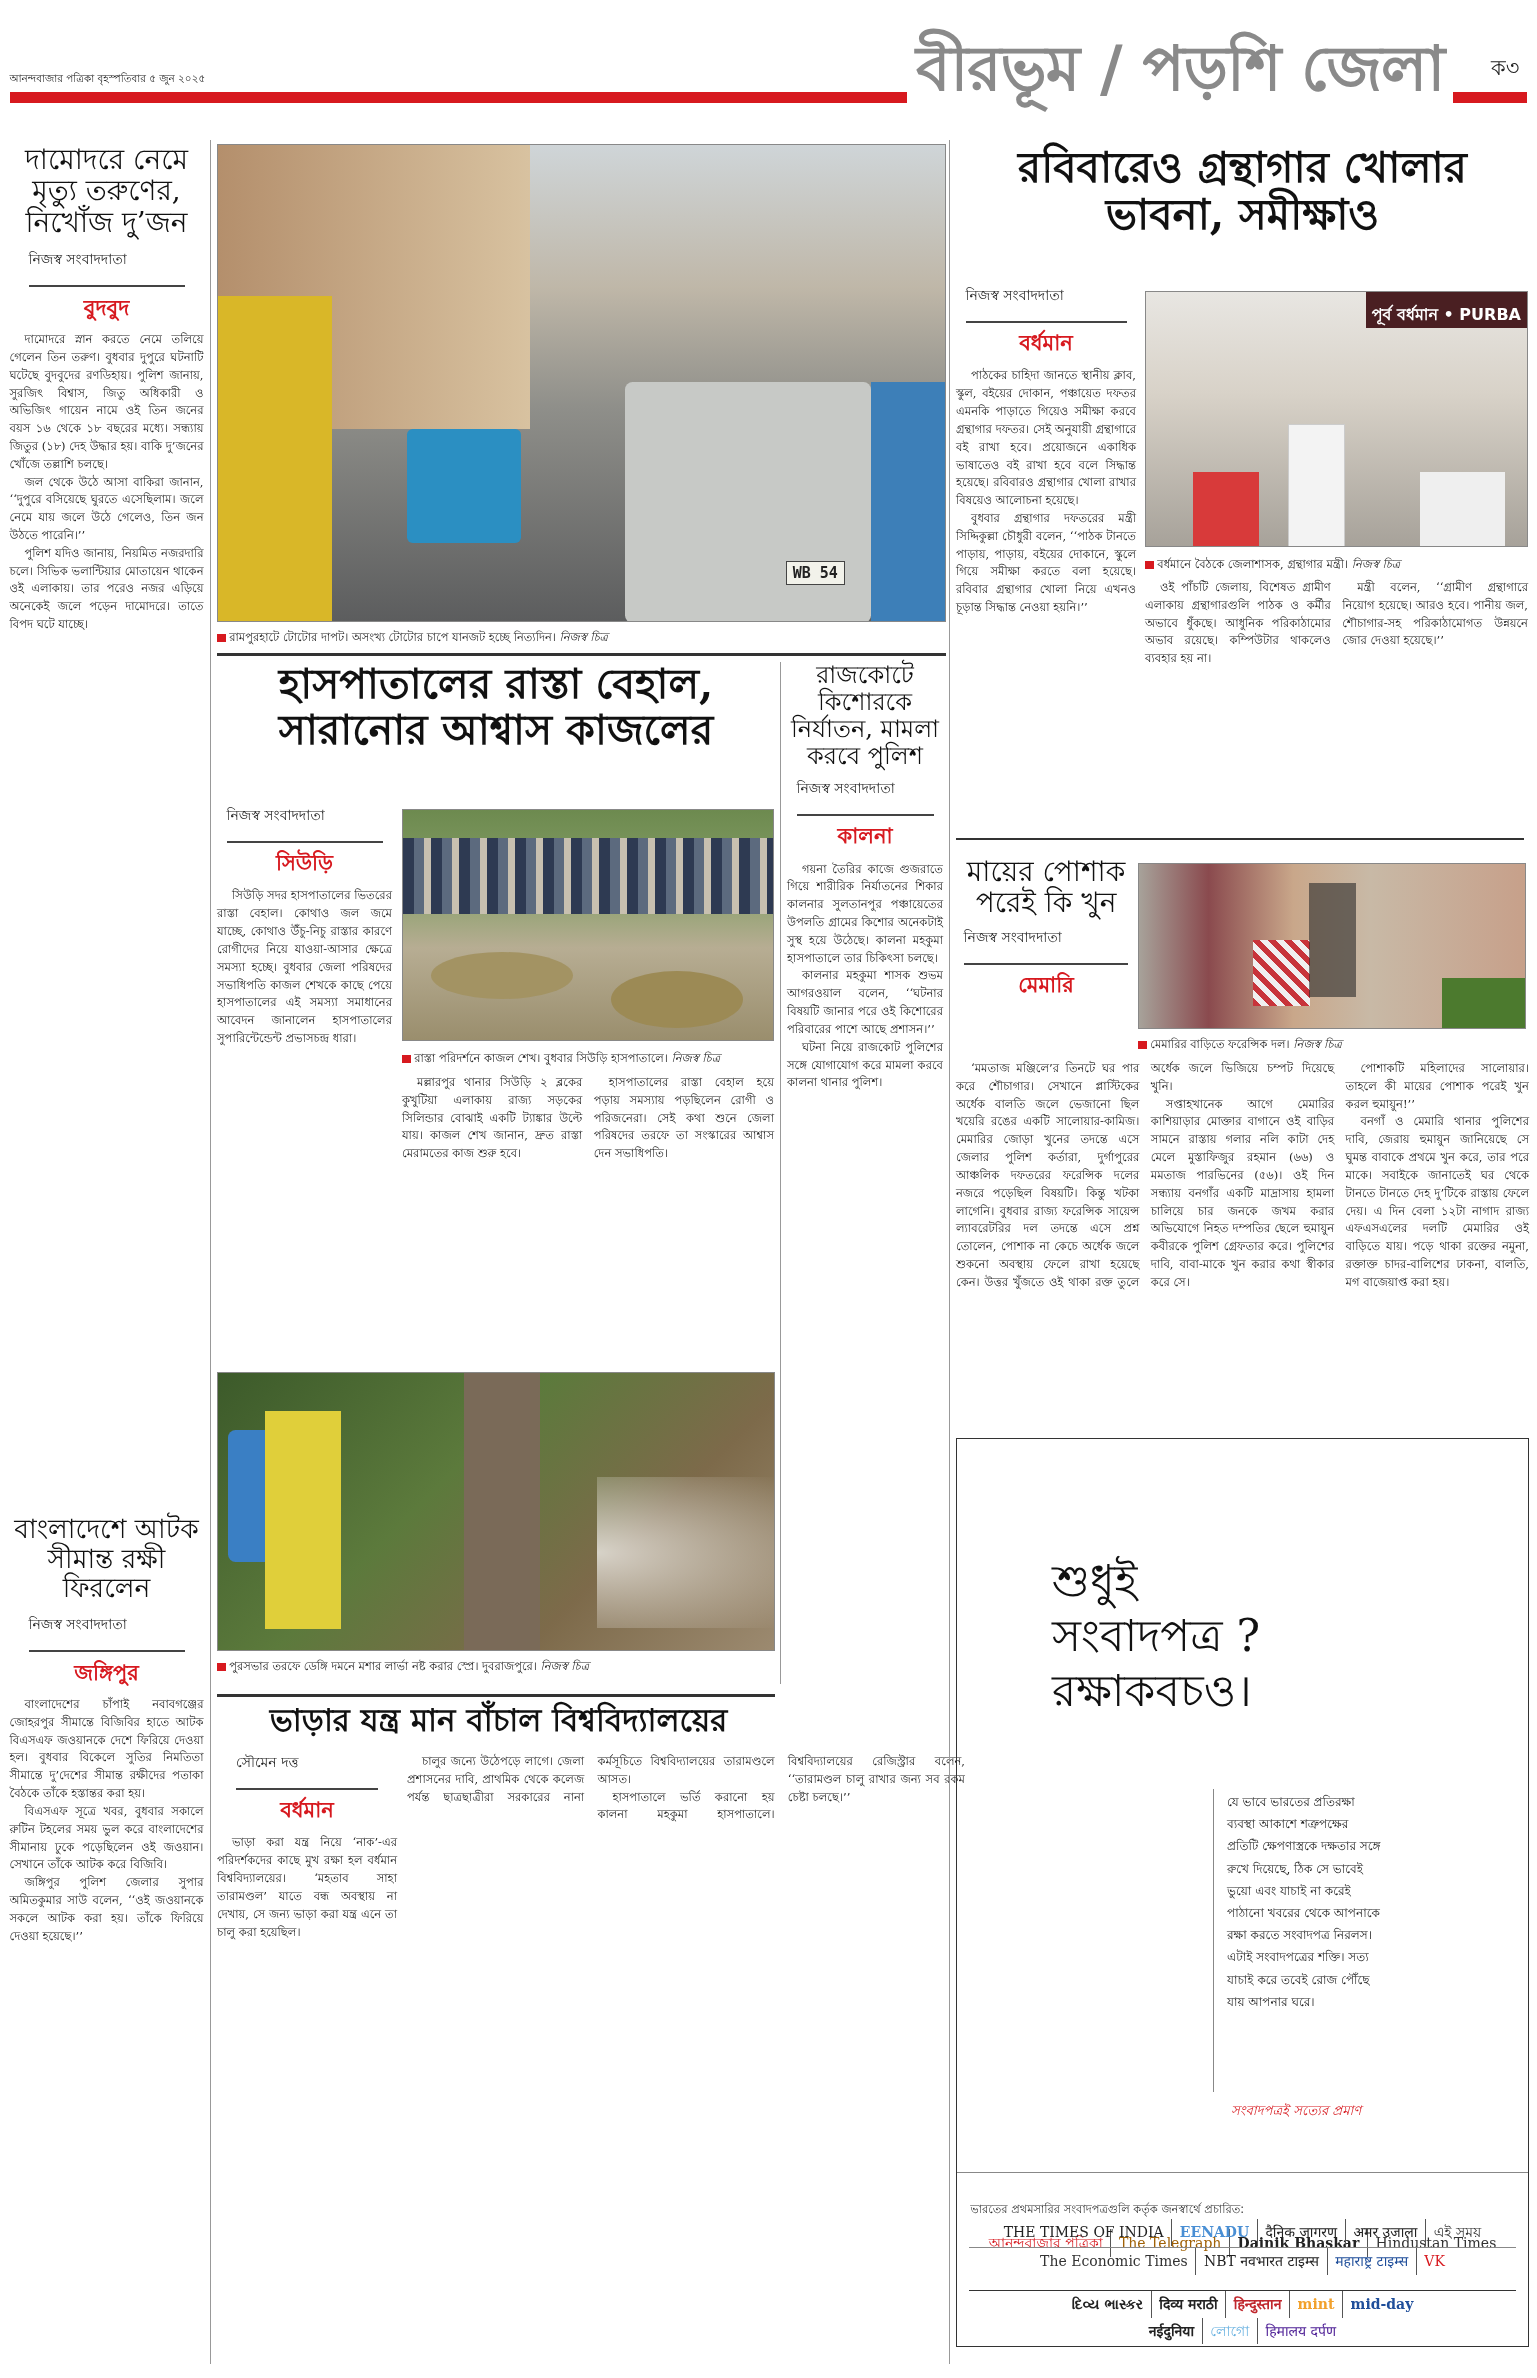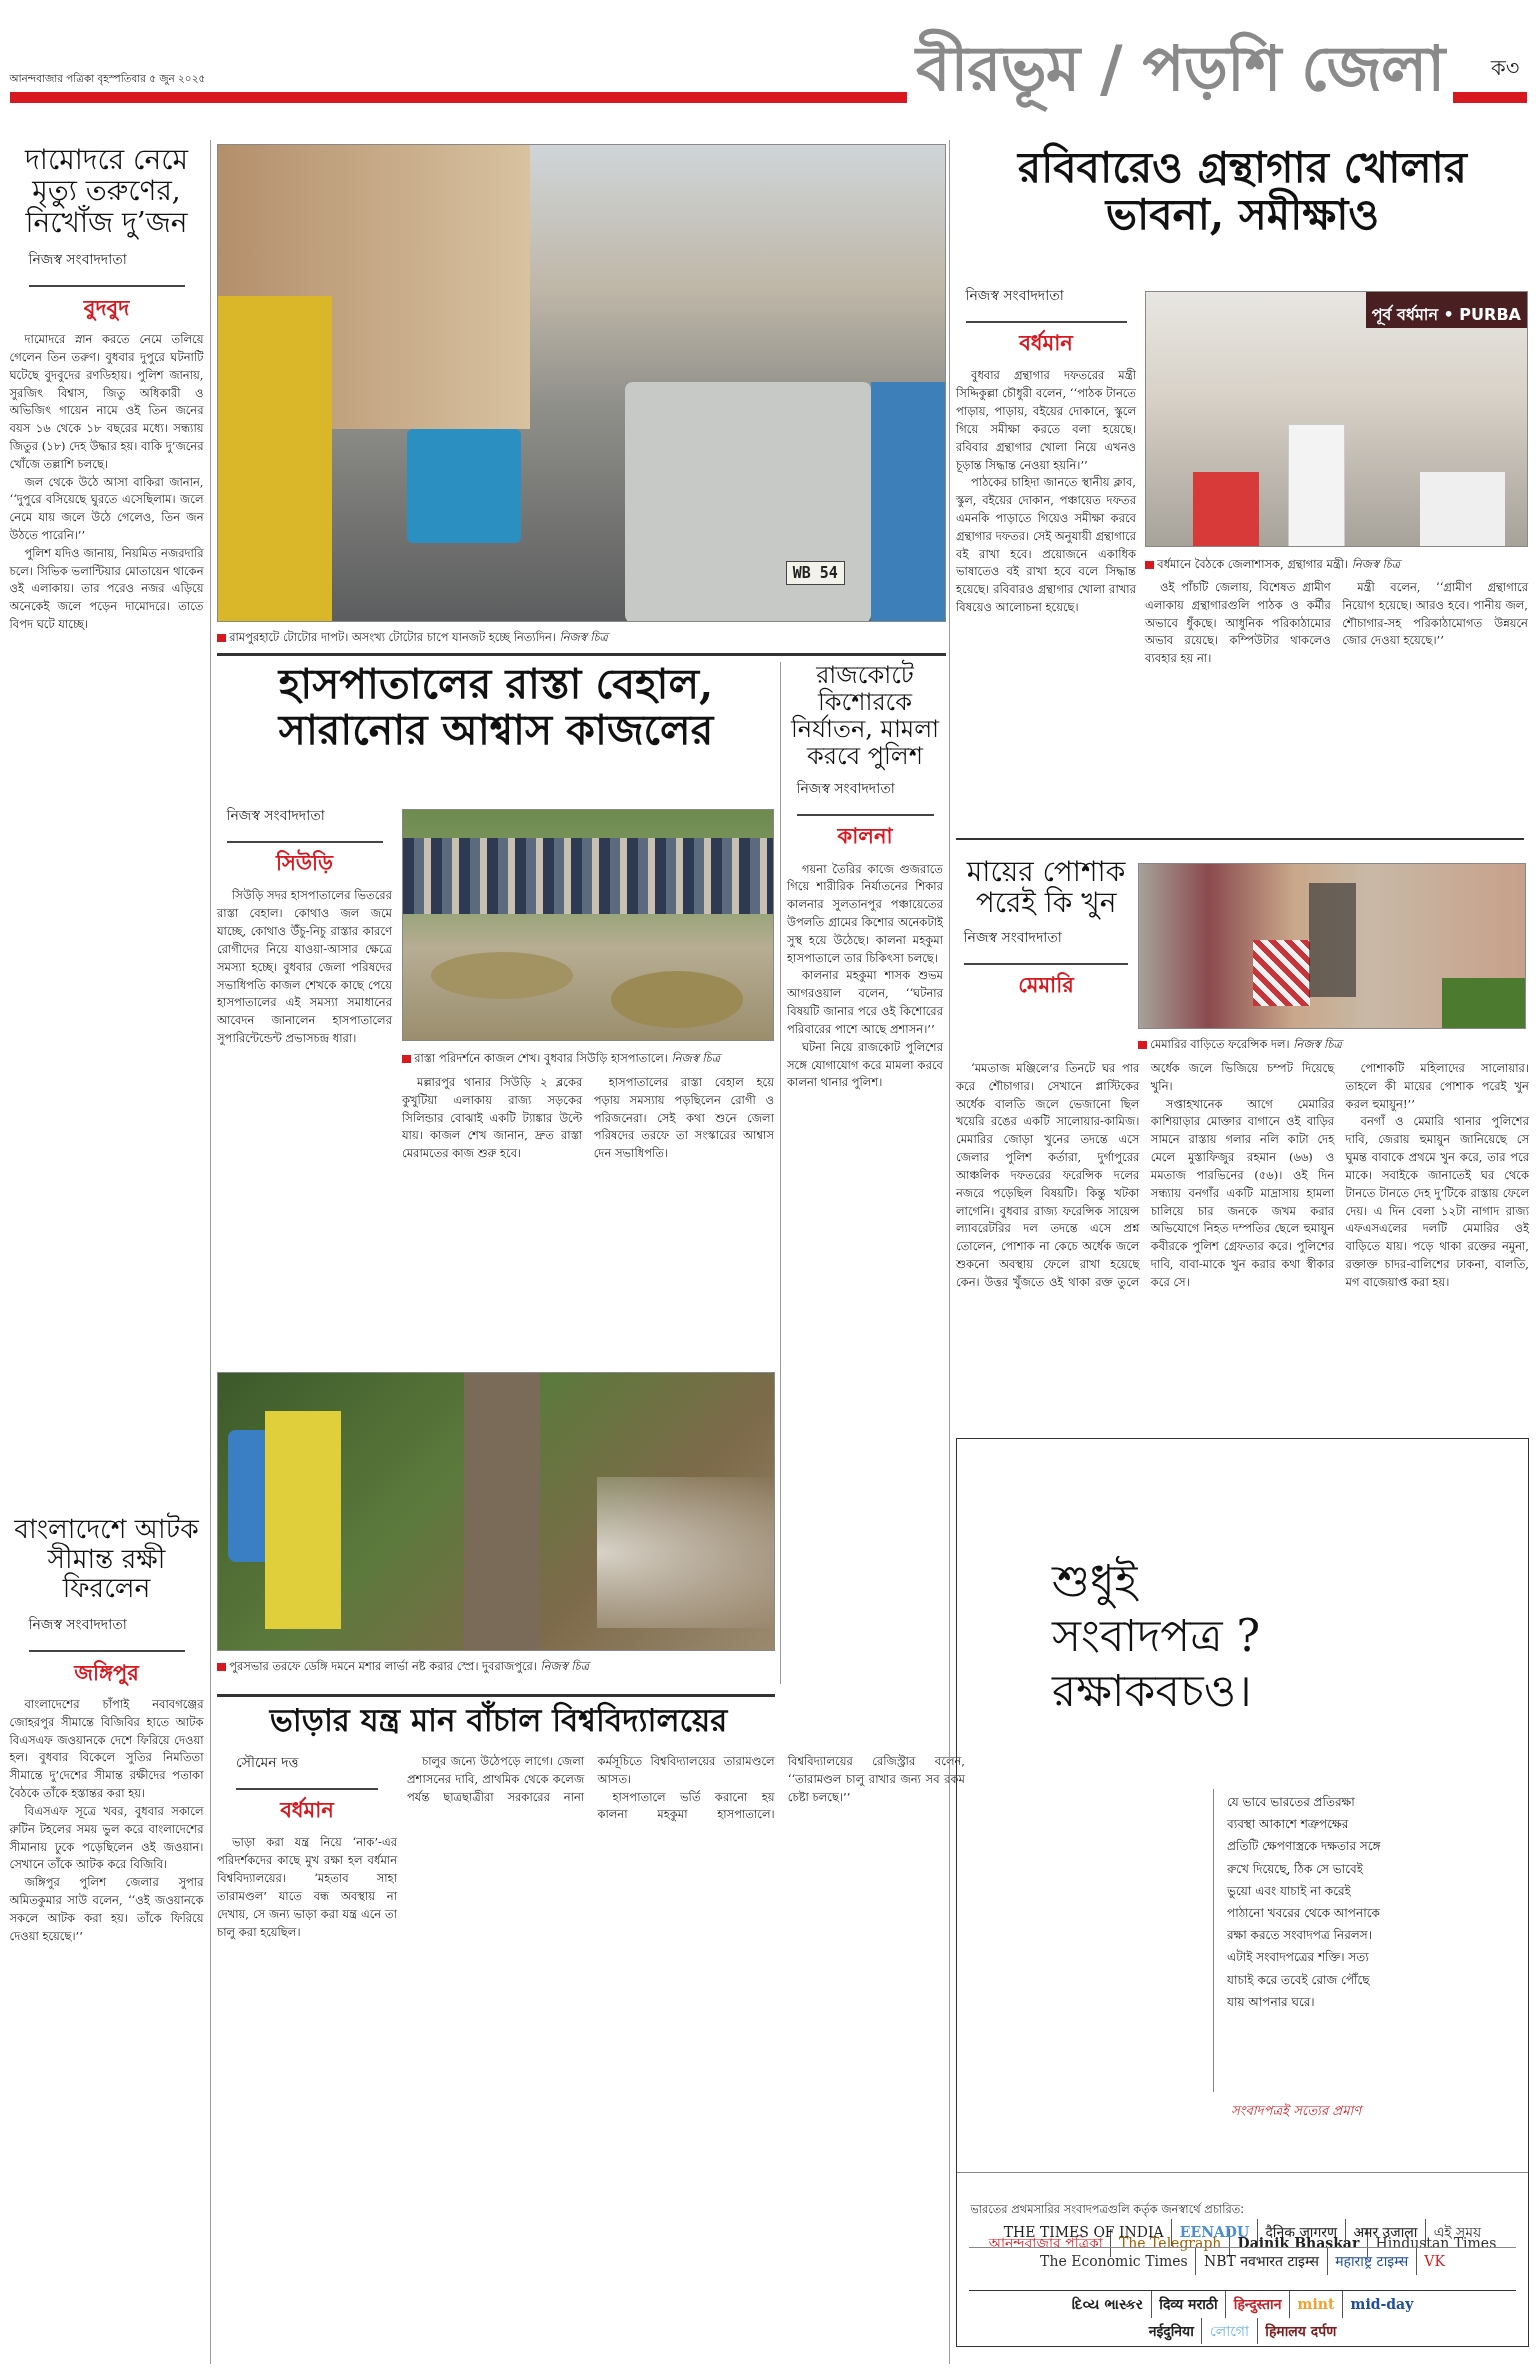--- a/index.html
+++ b/index.html
@@ -135,22 +135,22 @@
 
 <div class="abs vline" style="left:949px; top:140px; height:2224px;"></div>
 
 <div class="abs" style="left:956px; top:144px; width:573px;">
   <div class="headline" style="font-size:42px;">রবিবারেও গ্রন্থাগার খোলার ভাবনা, সমীক্ষাও</div>
 </div>
 <div class="abs" style="left:956px; top:284px; width:180px;">
   <div class="byline" style="margin:0 9.5px 3.8px;">নিজস্ব সংবাদদাতা</div>
   <div class="dateline">বর্ধমান</div>
   <div class="body" style="margin-top:5.7px;">
+    <p>পাঠকের চাহিদা জানতে স্থানীয় ক্লাব, স্কুল, বইয়ের দোকান, পঞ্চায়েত দফতর এমনকি পাড়াতে গিয়েও সমীক্ষা করবে গ্রন্থাগার দফতর। সেই অনুযায়ী গ্রন্থাগারে বই রাখা হবে। প্রয়োজনে একাধিক ভাষাতেও বই রাখা হবে বলে সিদ্ধান্ত হয়েছে। রবিবারও গ্রন্থাগার খোলা রাখার বিষয়েও আলোচনা হয়েছে।</p>
     <p>বুধবার গ্রন্থাগার দফতরের মন্ত্রী সিদ্দিকুল্লা চৌধুরী বলেন, ‘‘পাঠক টানতে পাড়ায়, পাড়ায়, বইয়ের দোকানে, স্কুলে গিয়ে সমীক্ষা করতে বলা হয়েছে। রবিবার গ্রন্থাগার খোলা নিয়ে এখনও চূড়ান্ত সিদ্ধান্ত নেওয়া হয়নি।’’</p>
-    <p>পাঠকের চাহিদা জানতে স্থানীয় ক্লাব, স্কুল, বইয়ের দোকান, পঞ্চায়েত দফতর এমনকি পাড়াতে গিয়েও সমীক্ষা করবে গ্রন্থাগার দফতর। সেই অনুযায়ী গ্রন্থাগারে বই রাখা হবে। প্রয়োজনে একাধিক ভাষাতেও বই রাখা হবে বলে সিদ্ধান্ত হয়েছে। রবিবারও গ্রন্থাগার খোলা রাখার বিষয়েও আলোচনা হয়েছে।</p>
   </div>
 </div>
 <div class="abs photo" style="left:1145px; top:291px; width:383px; height:256px; background: linear-gradient(180deg,#e8e6e2 0%,#d8d2c8 40%,#a7a29a 100%);">
   <div class="abs" style="right:0; top:0; width:161px; height:36px; background:#4a1f22; color:#fff; font-size:16px; font-weight:bold; padding:9.5px 5.7px;">পূর্ব বর্ধমান • PURBA</div>
   <div class="abs" style="left:47px; top:180px; width:66px; height:76px; background:#d83a3a;"></div>
   <div class="abs" style="left:142px; top:132px; width:57px; height:123px; background:#f3f3f3; border:0.9px solid #ccc;"></div>
   <div class="abs" style="left:274px; top:180px; width:85px; height:76px; background:#efefef;"></div>
 </div>
 <div class="abs caption" style="left:1145px; top:556px; width:383px;">
   <span class="sq"></span><span>বর্ধমানে বৈঠকে জেলাশাসক, গ্রন্থাগার মন্ত্রী।</span> <i>নিজস্ব চিত্র</i>
@@ -215,16 +215,16 @@
   </div>
   <div style="border-top:0.9px solid #888; margin:1.9px 13.2px 0;">
     <span class="logo" style="color:#333;">The Economic Times</span><span class="logo" style="color:#222;">NBT नवभारत टाइम्स</span><span class="logo" style="color:#1f4e9a;">महाराष्ट्र टाइम्स</span><span class="logo" style="color:#d7191f;">VK</span>
   </div>
 </div>
 <div class="abs" style="left:956px; top:2290px; width:573px; text-align:center; font-size:12.3px; line-height:1.9;">
   <div style="border-top:0.9px solid #333; margin:0 13.2px;">
     <span class="logo" style="color:#222; font-weight:bold;">દિવ્ય ભાસ્કર</span><span class="logo" style="color:#222; font-weight:bold;">दिव्य मराठी</span><span class="logo" style="color:#c0272d; font-weight:bold;">हिन्दुस्तान</span><span class="logo" style="color:#f2a12c; font-weight:bold;">mint</span><span class="logo" style="color:#1f4e9a; font-weight:bold;">mid-day</span>
   </div>
   <div>
-    <span class="logo" style="color:#222; font-weight:bold;">नईदुनिया</span><span class="logo" style="color:#66b0e0;">লোগো</span><span class="logo" style="color:#7f1d1d; font-weight:bold;">हिमालय दर्पण</span>
+    <span class="logo" style="color:#222; font-weight:bold;">नईदुनिया</span><span class="logo" style="color:#66b0e0;">লোগো</span><span class="logo" style="color:#4c1d95; font-weight:normal;">हिमालय दर्पण</span>
   </div>
 </div>
 
 
 </body></html>

